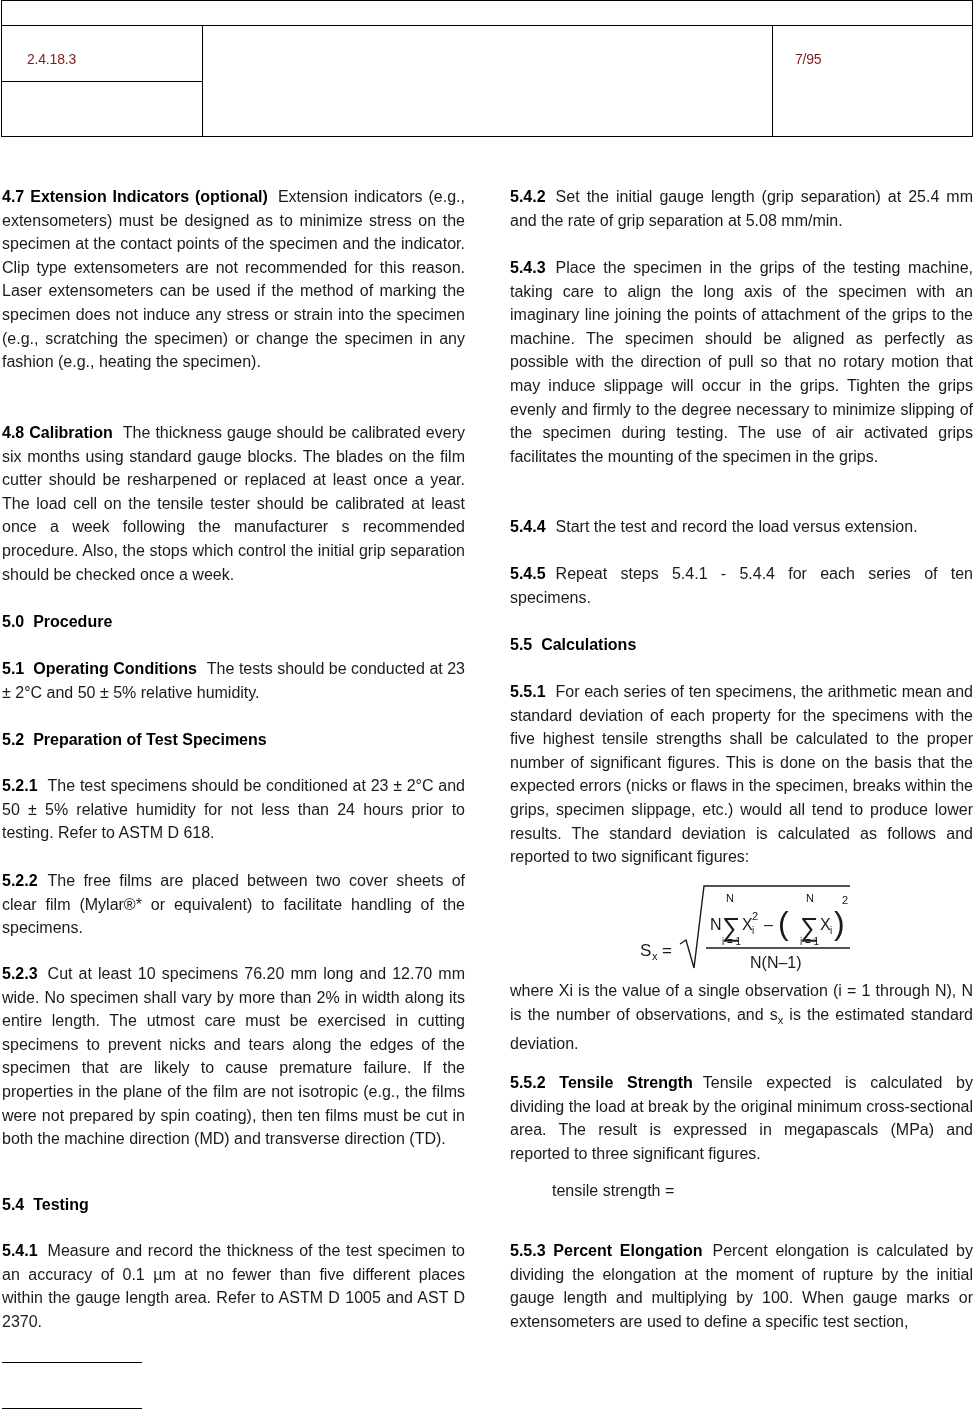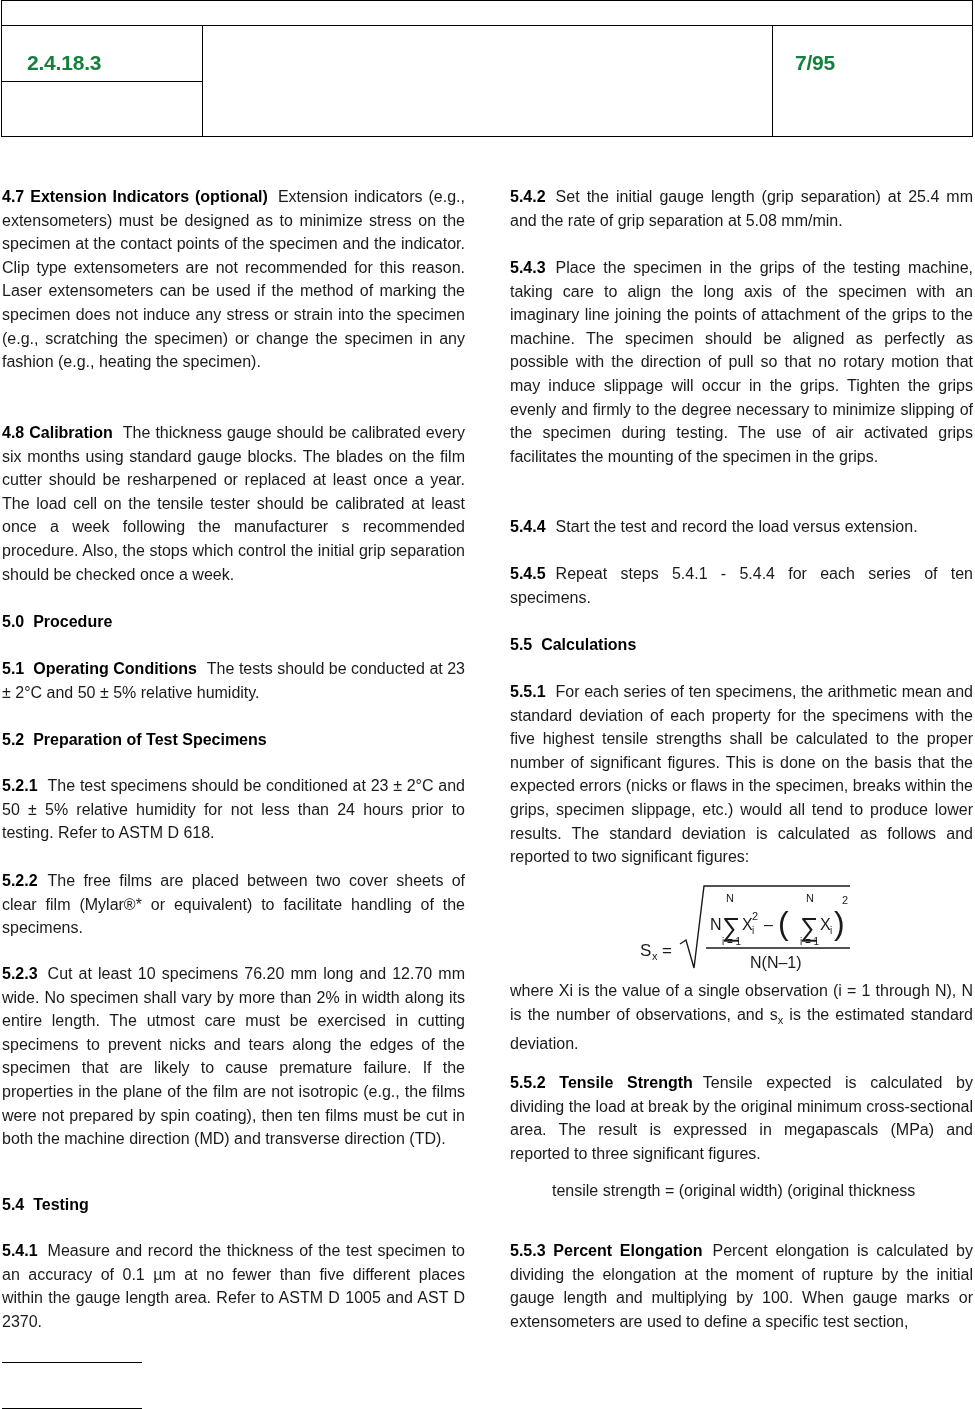--- a/index.html
+++ b/index.html
@@ -6,21 +6,21 @@
   body { width: 975px; height: 1409px; position: relative; overflow: hidden;
          font-family: "Liberation Sans", sans-serif; color: #1a1a1a; }
 
   
   .hdr { position: absolute; left: 1px; top: 0; width: 972px; height: 137px;
          border: 1.5px solid #000; box-sizing: border-box; }
   .hdr .toprow { position: absolute; left: 0; right: 0; top: 0; height: 24px;
                  border-bottom: 1.5px solid #000; }
   .hdr .vline { position: absolute; top: 24px; bottom: 0; width: 0; border-left: 1.5px solid #000; }
   .hdr .hline { position: absolute; left: 0; width: 201px; top: 80px; border-top: 1.5px solid #000; }
-  .hdr .cell-text { position: absolute; font-weight: bold; font-size: 21px; color: #15803d;
+  .hdr .cell-text { position: absolute; font-weight: normal; font-size: 14px; color: #7f1d1d;
                     letter-spacing: -0.2px; }
 
   
   .col { position: absolute; width: 463px; font-size: 16px; line-height: 23.6px; }
   .col.left { left: 2px; }
   .col.right { left: 510px; }
   .blk { position: absolute; left: 0; width: 463px; text-align: justify; hyphens: manual; }
   .blk .num, .blk .hd { font-weight: bold; color: #000; }
   .heading { position: absolute; left: 0; font-weight: bold; color: #000; white-space: nowrap; }
   .gap { display: inline-block; width: 10px; }
@@ -162,21 +162,20 @@
   </div>
 
   <div class="blk" style="top:1071px;">
     <span class="hd">5.5.2</span>
     <span class="hd">Tensile Strength</span><span class="gap"></span><span>Tensile expected is calculated by dividing the load at break by the original minimum cross-sectional area. The result is expressed in megapascals (MPa) and reported to three significant figures.</span>
   </div>
 
   <div class="eq" style="left:42px; top:1178px; white-space:nowrap;">
     <span style="vertical-align:middle;">tensile strength =</span>
     <span class="frac">
-      <span class="bot">(original width) (original thickness</span>
     </span>
   </div>
 
   <div class="blk" style="top:1239px;">
     <span class="hd">5.5.3</span>
     <span class="hd">Percent Elongation</span><span class="gap"></span><span>Percent elongation is calculated by dividing the elongation at the moment of rupture by the ini­tial gauge length and multiplying by 100. When gauge marks or extensometers are used to define a specific test section,</span>
   </div>
 </div>
 
 </body></html>

